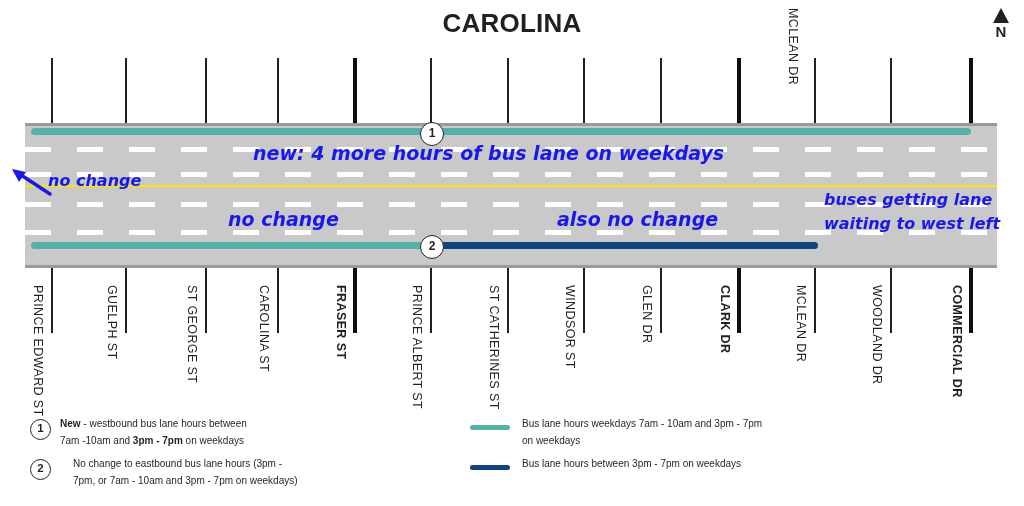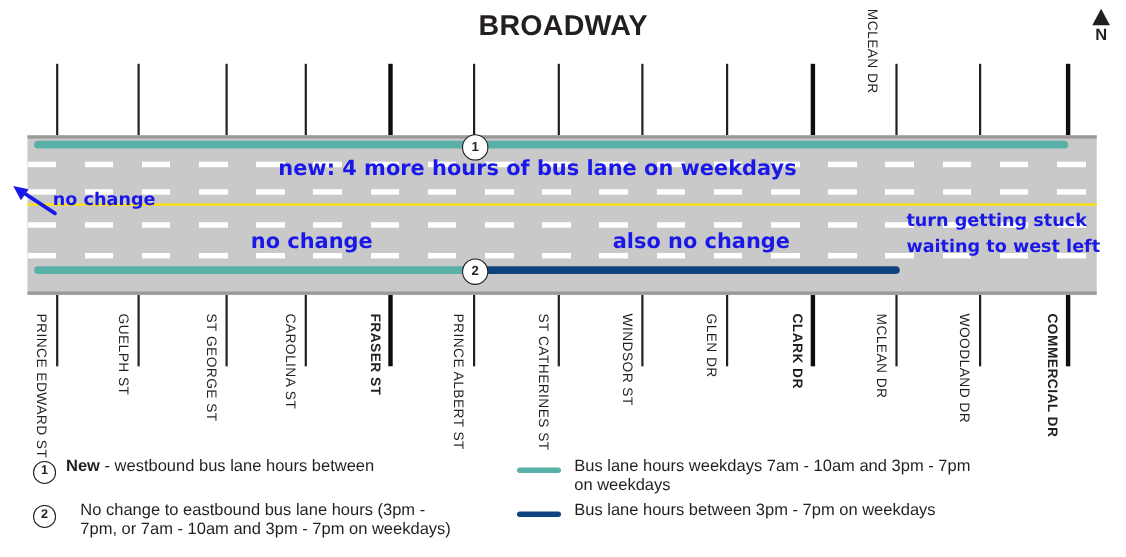--- a/index.html
+++ b/index.html
@@ -52,21 +52,21 @@
     position:absolute;width:22px;height:22px;border-radius:50%;
     background:#ffffff;border:1.6px solid #231f20;
     font-size:12px;font-weight:bold;color:#231f20;
     line-height:20px;text-align:center;
   }
 
   
   .hand{
     position:absolute;color:#1a18e8;
     font-family:"DejaVu Sans", sans-serif;
-    font-size:19px;font-weight:600;white-space:nowrap;
+    font-size:19px;font-style:italic;font-weight:600;white-space:nowrap;
   }
   .hand.small{font-size:16px;line-height:20px;}
 
   
   .westarrow{position:absolute;left:6px;top:164px;width:48px;height:34px;}
 
   
   .tick-up{position:absolute;top:58px;width:2px;height:65px;background:#231f20;}
   .tick-up.major{width:4px;background:#0d0d0d;}
   .tick-dn{position:absolute;top:268px;width:2px;height:65px;background:#231f20;}
@@ -85,31 +85,31 @@
   }
 
   
   .legend{position:absolute;left:0;top:412px;width:1024px;height:94px;}
   .lg-num{
     position:absolute;width:19px;height:19px;border-radius:50%;
     border:1.5px solid #231f20;background:#fff;
     font-size:11.5px;font-weight:bold;color:#231f20;text-align:center;line-height:17px;
   }
   .lg-text{
-    position:absolute;font-size:15px;color:#231f20;line-height:16.5px;
+    position:absolute;font-size:10px;color:#231f20;line-height:16.5px;
   }
   .lg-text b{font-weight:bold;}
   .lg-swatch{position:absolute;height:5px;border-radius:3px;width:40px;}
 </style>
 </head>
 <body>
 
 <div id="stage">
 
-  <div class="title">BROADWAY</div>
+  <div class="title">CAROLINA</div>
 
   <div class="north">
     <div class="tri"></div>
     <div class="n">N</div>
   </div>
 
   <div id="ticks-layer">
       <div class="tick-up" style="left: 51px;"></div>
       <div class="tick-dn" style="left: 51px;"></div>
       <div class="stname" style="left: 45px; top: 285px;">PRINCE EDWARD ST</div>
@@ -175,33 +175,34 @@
   <div class="mapnum" style="left:420px;top:235px">2</div>
 
   <div class="hand" style="left:253px;top:142px">new: 4 more hours of bus lane on weekdays</div>
 
   <div class="hand small" style="left:48px;top:171px">no change</div>
 
   <div class="hand" style="left:228px;top:208px">no change</div>
 
   <div class="hand" style="left:557px;top:208px">also no change</div>
 
-  <div class="hand small" style="left:824px;top:190px">turn getting stuck</div>
+  <div class="hand small" style="left:824px;top:190px">buses getting lane</div>
   <div class="hand small" style="left:824px;top:214px">waiting to west left</div>
 
   <svg class="westarrow" viewBox="0 0 48 34">
     <line x1="44" y1="30" x2="12" y2="9" stroke="#1a18e8" stroke-width="3.4" stroke-linecap="round"></line>
     <polygon points="6,5 20,8 13,18" fill="#1a18e8"></polygon>
   </svg>
 
   <div class="legend">
 
     <div class="lg-num" style="left:30px;top:7px">1</div>
     <div class="lg-text" style="left:60px;top:4px;width:330px">
       <div><b>New</b><span> - westbound bus lane hours between</span></div>
+      <div><span>7am -10am and </span><b>3pm - 7pm</b><span> on weekdays</span></div>
     </div>
 
     <div class="lg-num" style="left:30px;top:47px">2</div>
     <div class="lg-text" style="left:73px;top:44px;width:340px">
       <div><span>No change to eastbound bus lane hours (3pm -</span></div>
       <div><span>7pm, or 7am - 10am and 3pm - 7pm on weekdays)</span></div>
     </div>
 
     <div class="lg-swatch" id="swatch-0" style="left: 470px; top: 13px; background: rgb(88, 176, 167);"></div>
     <div class="lg-text" style="left:522px;top:4px;width:420px">

